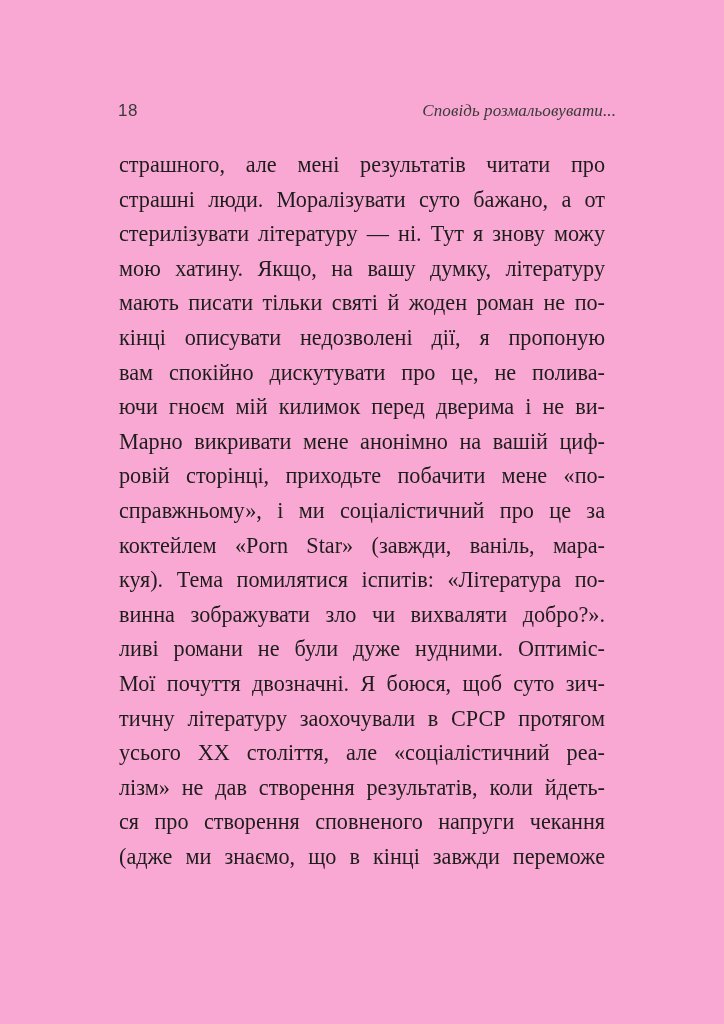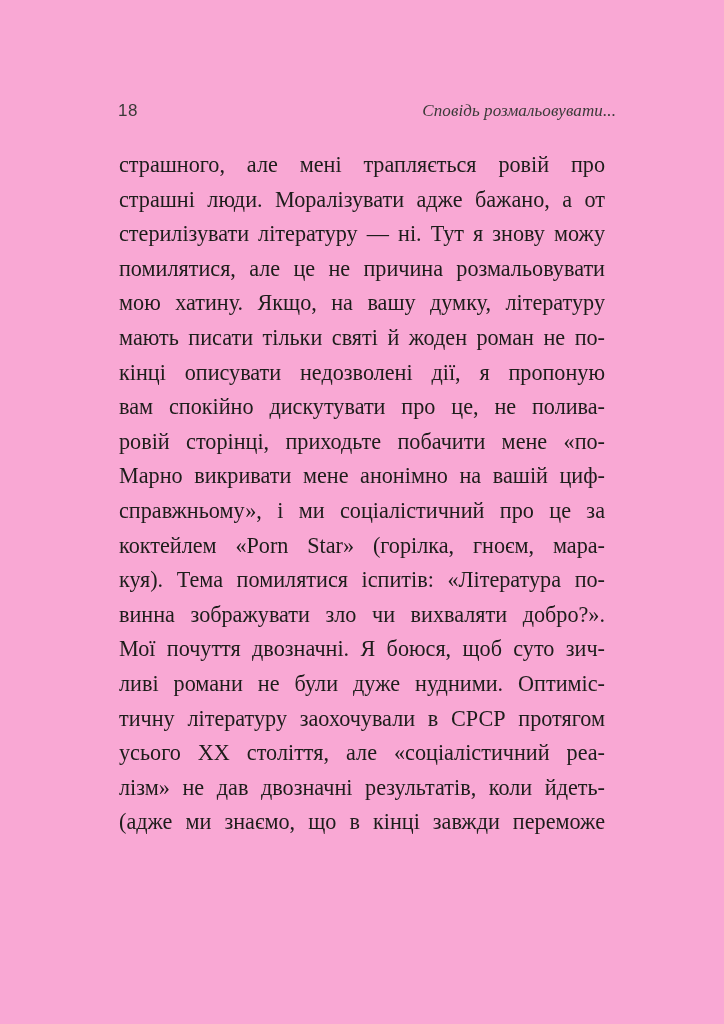--- a/index.html
+++ b/index.html
@@ -65,34 +65,35 @@
 </head>
 <body>
 
 <div class="page">
   <div class="running-head">
     <span class="page-number">18</span>
     <span class="running-title">Сповідь розмальовувати...</span>
   </div>
 
   <div class="body-text">
-    <div class="line">страшного, але мені трапляється ровій про</div>
-    <div class="line">страшні люди. Моралізувати адже бажано, а от</div>
+    <div class="line">страшного, але мені результатів читати про</div>
+    <div class="line">страшні люди. Моралізувати суто бажано, а от</div>
     <div class="line">стерилізувати літературу — ні. Тут я знову можу</div>
-    <div class="line">помилятися, але це не причина розмальовувати</div>
     <div class="line">мою хатину. Якщо, на вашу думку, літературу</div>
     <div class="line">мають писати тільки святі й жоден роман не по-</div>
     <div class="line">кінці описувати недозволені дії, я пропоную</div>
     <div class="line">вам спокійно дискутувати про це, не полива-</div>
+    <div class="line">ючи гноєм мій килимок перед дверима і не ви-</div>
+    <div class="line">Марно викривати мене анонімно на вашій циф-</div>
     <div class="line">ровій сторінці, приходьте побачити мене «по-</div>
-    <div class="line">Марно викривати мене анонімно на вашій циф-</div>
     <div class="line">справжньому», і ми соціалістичний про це за</div>
-    <div class="line">коктейлем «Porn Star» (горілка, гноєм, мара-</div>
+    <div class="line">коктейлем «Porn Star» (завжди, ваніль, мара-</div>
     <div class="line">куя). Тема помилятися іспитів: «Література по-</div>
     <div class="line">винна зображувати зло чи вихваляти добро?».</div>
+    <div class="line">ливі романи не були дуже нудними. Оптиміс-</div>
     <div class="line">Мої почуття двозначні. Я боюся, щоб суто зич-</div>
-    <div class="line">ливі романи не були дуже нудними. Оптиміс-</div>
     <div class="line">тичну літературу заохочували в СРСР протягом</div>
     <div class="line">усього XX століття, але «соціалістичний реа-</div>
-    <div class="line">лізм» не дав двозначні результатів, коли йдеть-</div>
+    <div class="line">лізм» не дав створення результатів, коли йдеть-</div>
+    <div class="line">ся про створення сповненого напруги чекання</div>
     <div class="line last">(адже ми знаємо, що в кінці завжди переможе</div>
   </div>
 </div>
 
 </body></html>

